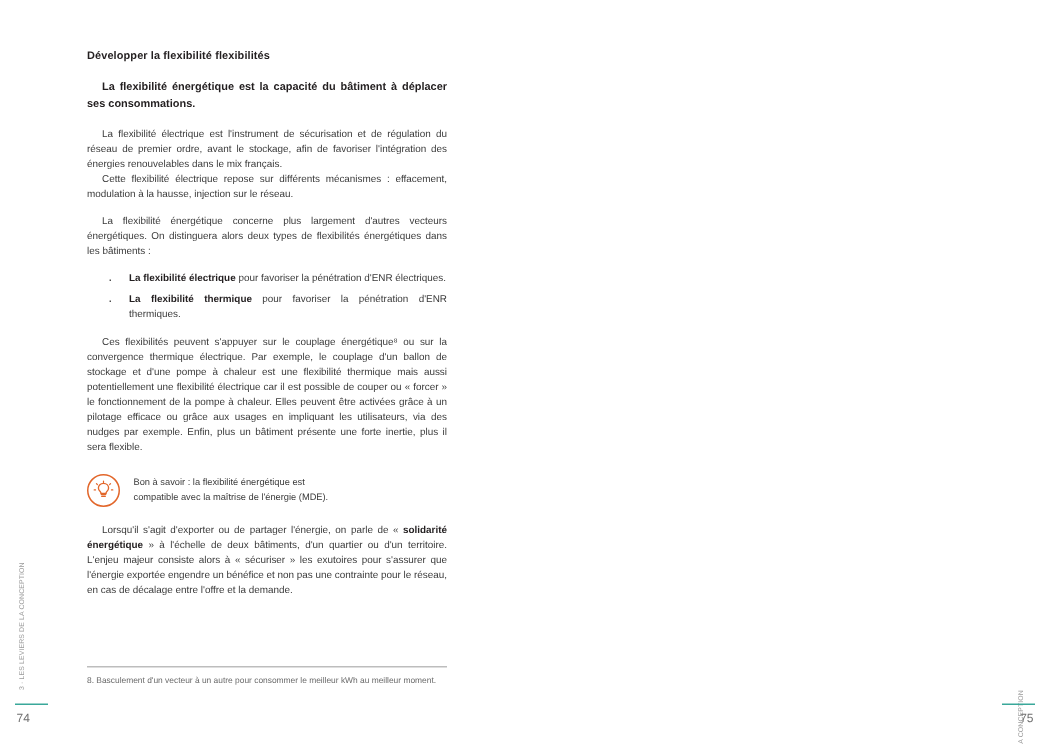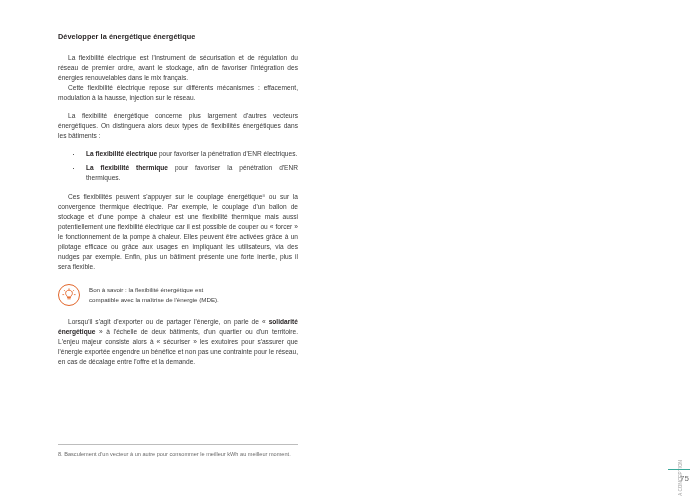--- a/index.html
+++ b/index.html
@@ -155,22 +155,23 @@
 </style>
 </head>
 <body>
 
 <div class="spread">
 
   <div class="page page-left">
 
     <div class="text-col">
 
-      <h1 class="section-title">Développer la énergétique énergétique</h1>
-
+      <h1 class="section-title">Développer la flexibilité flexibilités</h1>
+
+      <p class="lede">La flexibilité énergétique est la capacité du bâtiment à déplacer ses consommations.</p>
 
       <p class="body tight">La flexibilité électrique est l'instrument de sécurisation et de régulation du réseau de premier ordre, avant le stockage, afin de favoriser l'intégration des énergies renouvelables dans le mix français.</p>
 
       <p class="body">Cette flexibilité électrique repose sur différents mécanismes : effacement, modulation à la hausse, injection sur le réseau.</p>
 
       <p class="body">La flexibilité énergétique concerne plus largement d'autres vecteurs énergétiques. On distinguera alors deux types de flexibilités énergétiques dans les bâtiments :</p>
 
       <ul class="bullets">
         <li><b>La flexibilité électrique</b><span> pour favoriser la pénétration d'ENR électriques.</span></li>
         <li><b>La flexibilité thermique</b><span> pour favoriser la pénétration d'ENR thermiques.</span></li>
@@ -192,20 +193,25 @@
         </span>
       </div>
 
       <p class="body"><span>Lorsqu'il s'agit d'exporter ou de partager l'énergie, on parle de « </span><b>solidarité énergétique</b><span> » à l'échelle de deux bâtiments, d'un quartier ou d'un territoire. L'enjeu majeur consiste alors à « sécuriser » les exutoires pour s'assurer que l'énergie exportée engendre un bénéfice et non pas une contrainte pour le réseau, en cas de décalage entre l'offre et la demande.</span></p>
     </div>
 
     <div class="footnote">
       <p>8. Basculement d'un vecteur à un autre pour consommer le meilleur kWh au meilleur moment.</p>
     </div>
 
+    <div class="margin-strip margin-left">
+      <div class="vrun">3 · LES LEVIERS DE LA CONCEPTION</div>
+      <div class="folio-rule"></div>
+      <div class="folio">74</div>
+    </div>
   </div>
 
   <div class="page page-right">
 
     <div class="margin-strip margin-right">
       <div class="vrun">3 · LES LEVIERS DE LA CONCEPTION</div>
       <div class="folio-rule"></div>
       <div class="folio">75</div>
     </div>
   </div>

